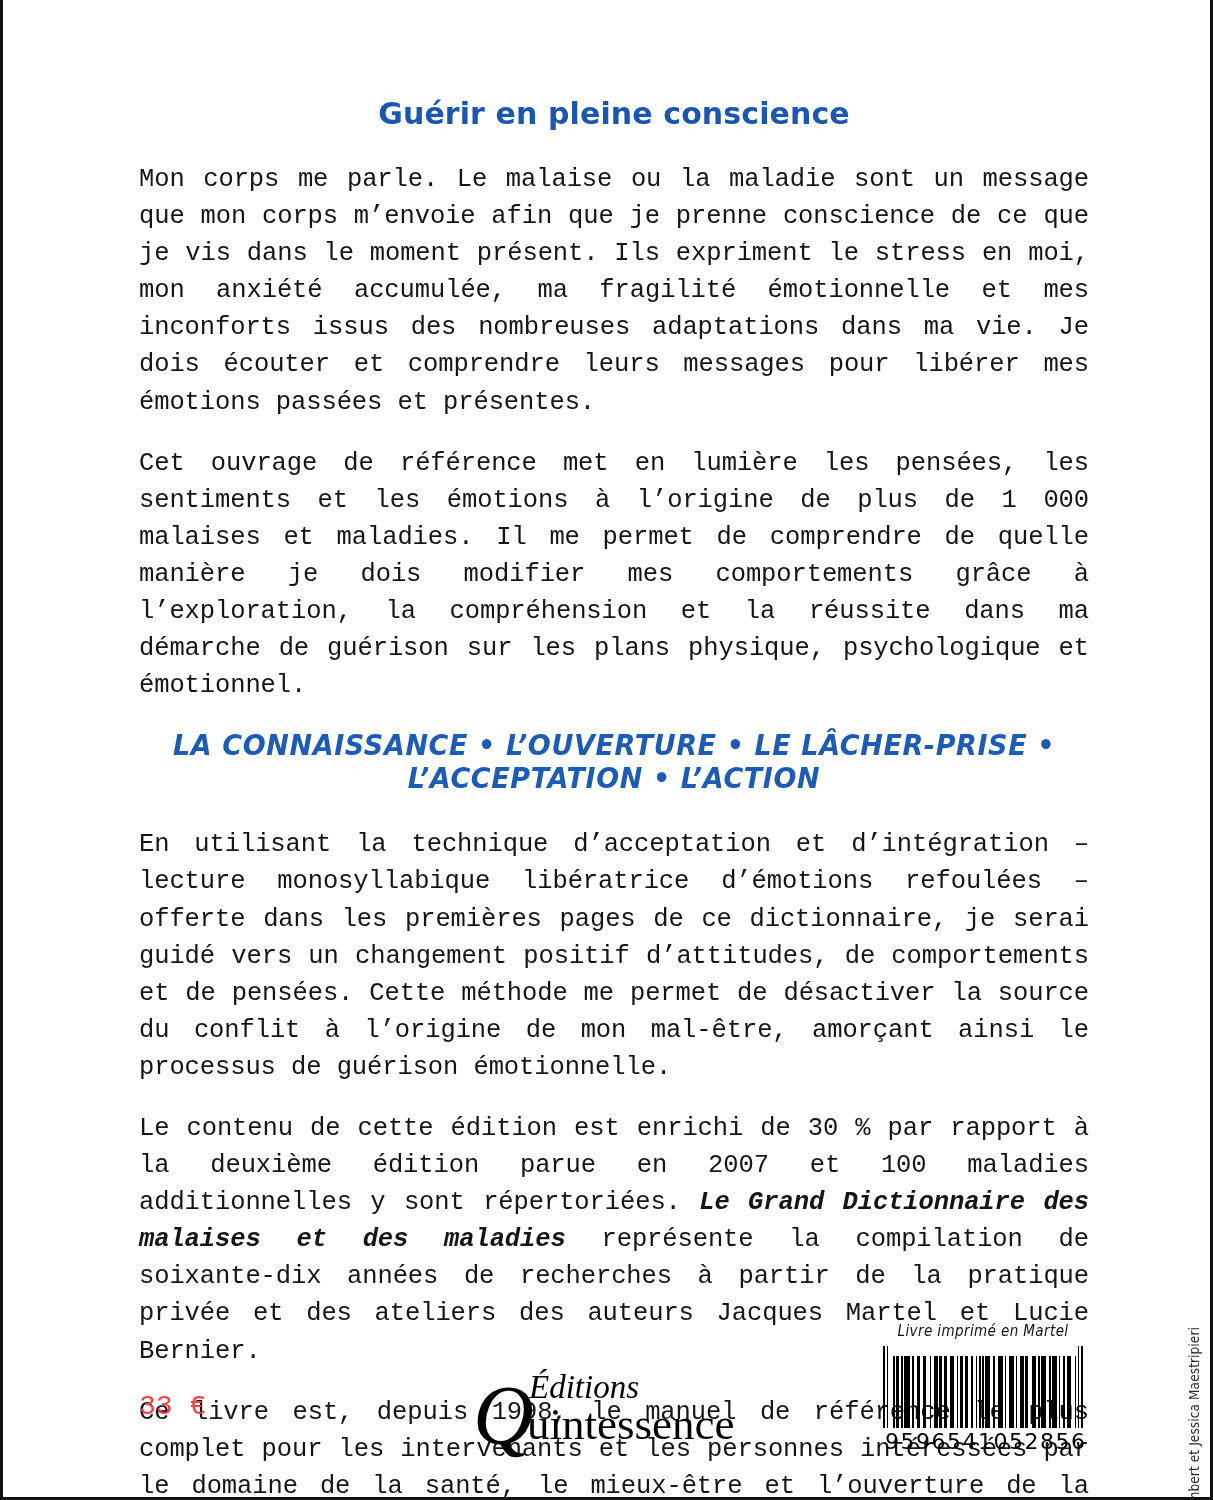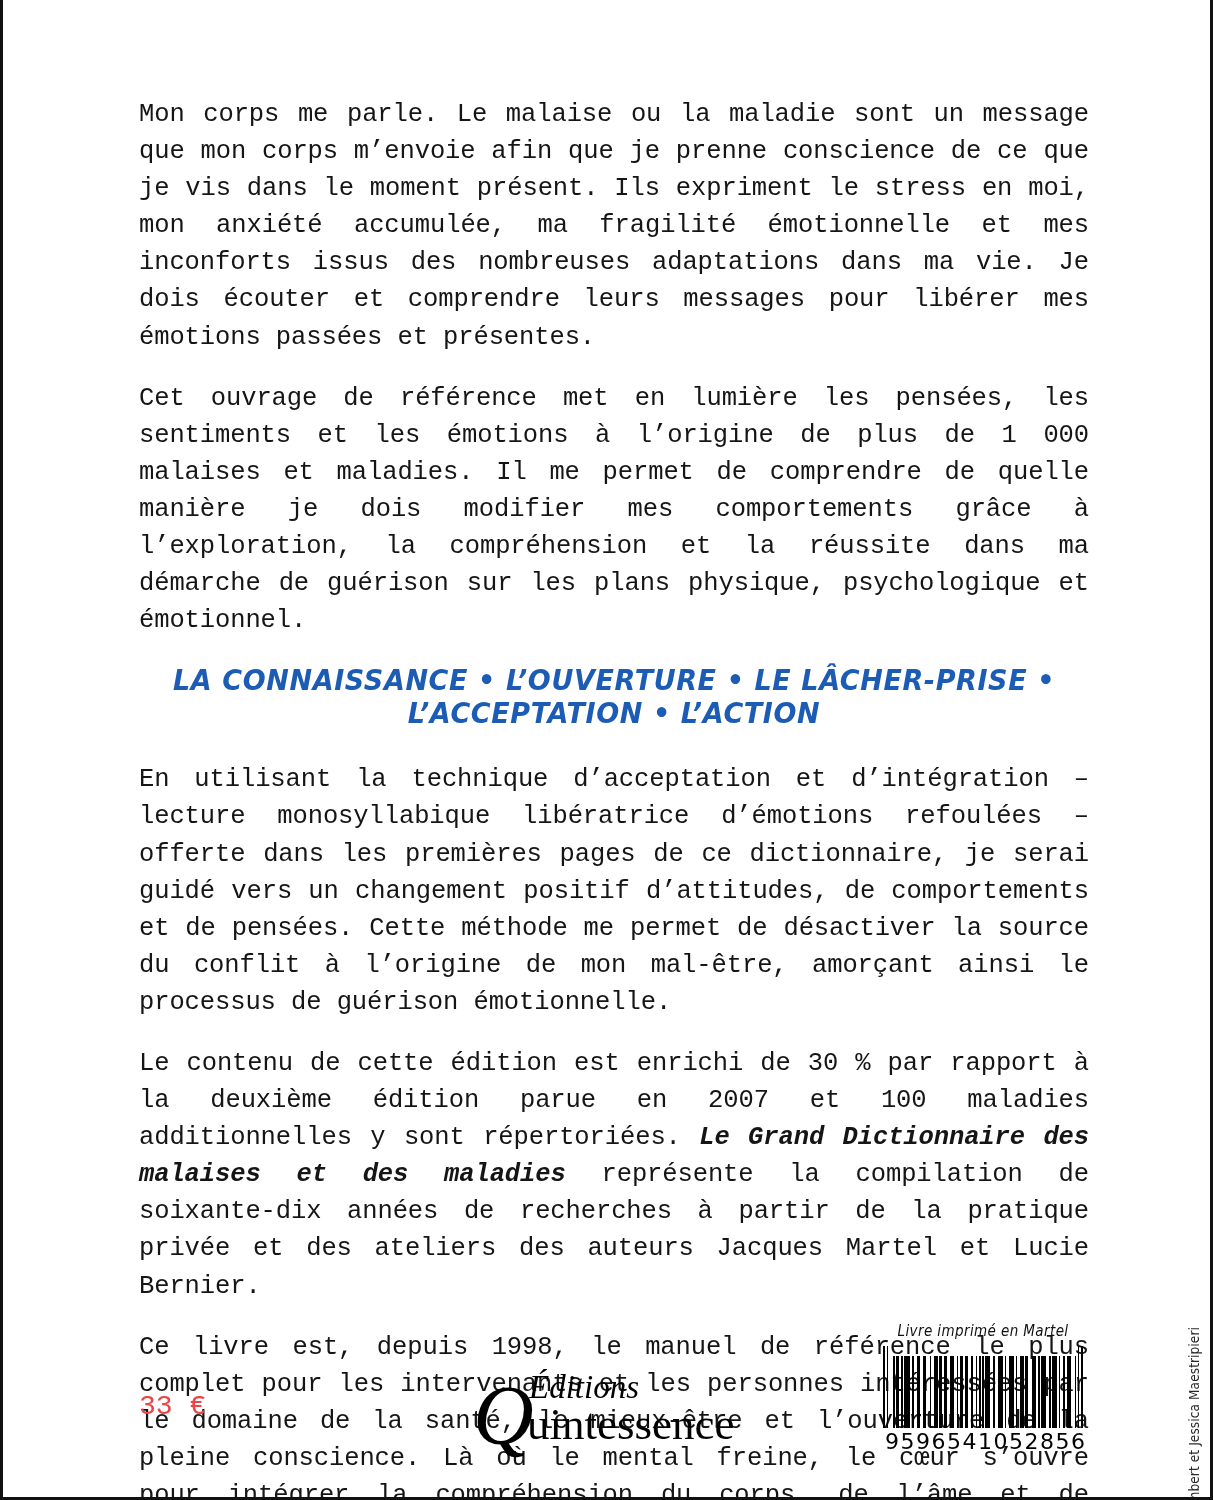--- a/index.html
+++ b/index.html
@@ -168,20 +168,21 @@
     letter-spacing: 0.1px;
   }
 </style>
 </head>
 <body>
 
 <div class="page">
 
   <div class="content">
 
+    <h1 class="cover-title">Guérir en pleine conscience</h1>
 
     <p class="para">Mon corps me parle. Le malaise ou la maladie sont un message que mon corps m’envoie afin que je prenne conscience de ce que je vis dans le moment présent. Ils expriment le stress en moi, mon anxiété accumulée, ma fragilité émotionnelle et mes inconforts issus des nombreuses adaptations dans ma vie. Je dois écouter et comprendre leurs messages pour libérer mes émotions passées et présentes.</p>
 
     <p class="para">Cet ouvrage de référence met en lumière les pensées, les sentiments et les émotions à l’origine de plus de 1 000 malaises et maladies. Il me permet de comprendre de quelle manière je dois modifier mes comportements grâce à l’exploration, la compréhension et la réussite dans ma démarche de guérison sur les plans physique, psychologique et émotionnel.</p>
 
 
     <div class="steps-line">LA CONNAISSANCE • L’OUVERTURE • LE LÂCHER-PRISE • L’ACCEPTATION • L’ACTION</div>
 
     <p class="para">En utilisant la technique d’acceptation et d’intégration – lecture monosyllabique libératrice d’émotions refoulées – offerte dans les premières pages de ce dictionnaire, je serai guidé vers un changement positif d’attitudes, de comportements et de pensées. Cette méthode me permet de désactiver la source du conflit à l’origine de mon mal-être, amorçant ainsi le processus de guérison émotionnelle.</p>
 

